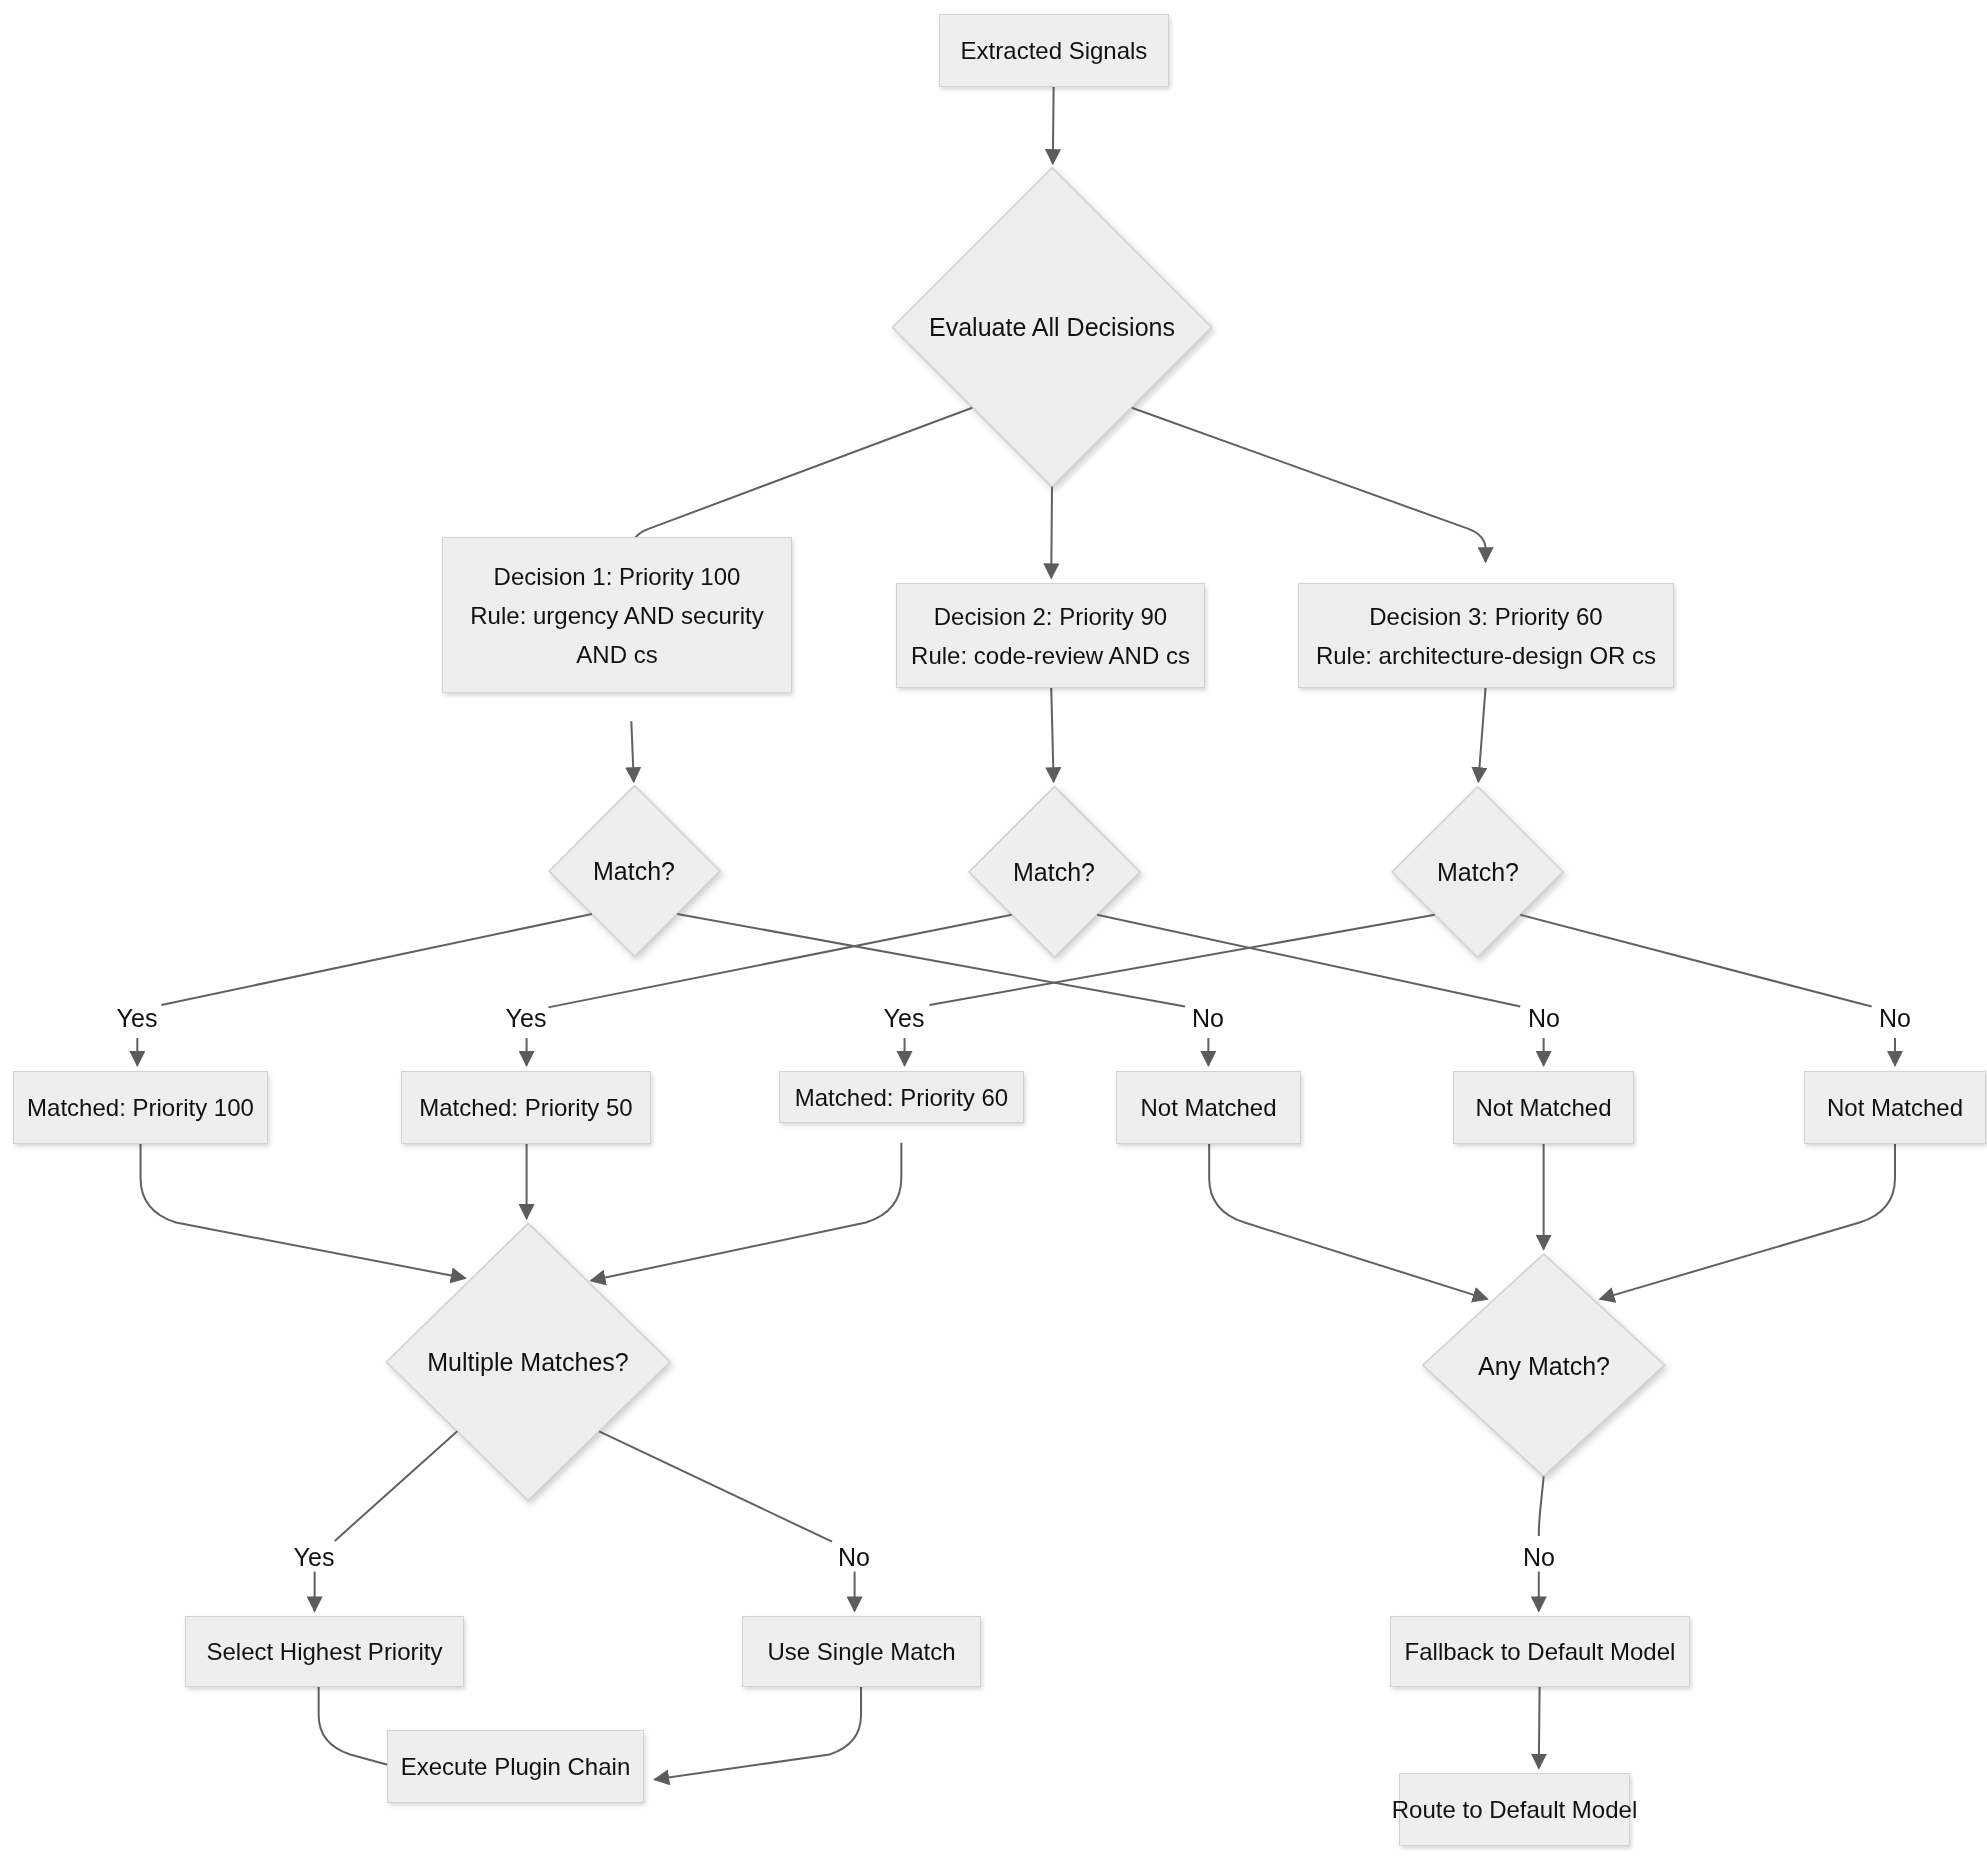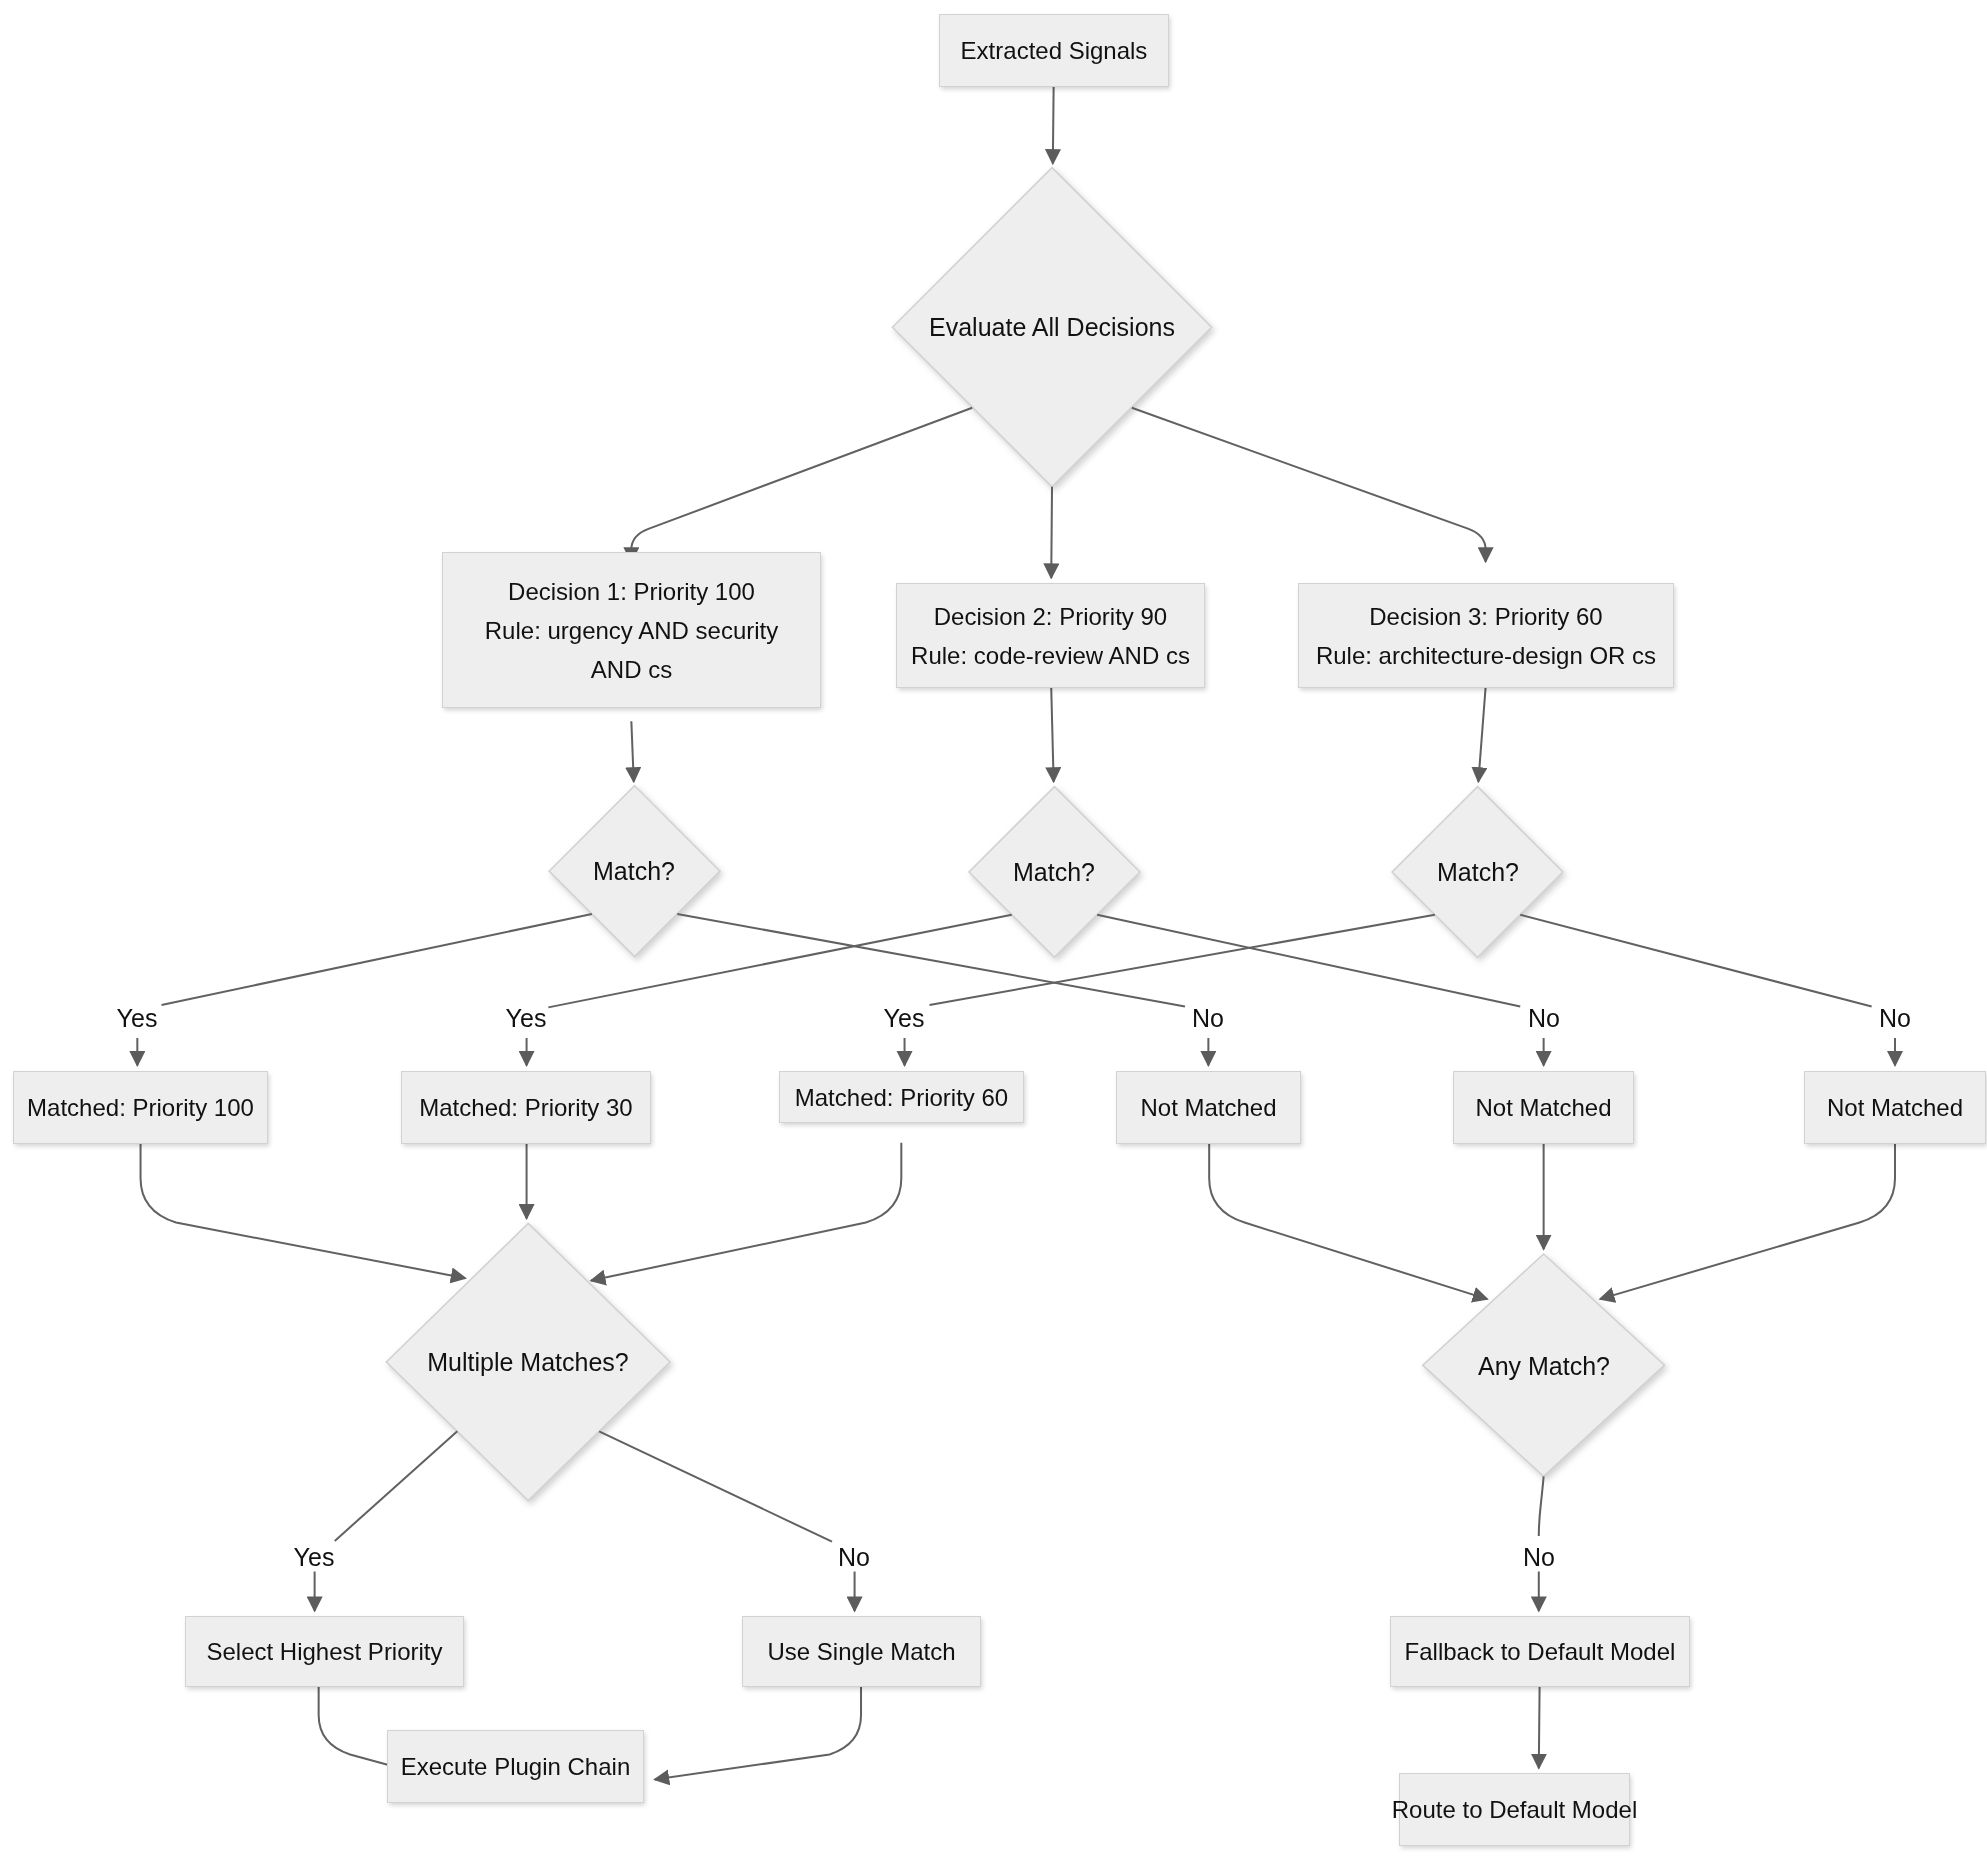--- a/index.html
+++ b/index.html
@@ -85,39 +85,39 @@
 
     <path class="edge" d="M 395 2093 L 395 2128 Q 395 2164 434 2177 L 518 2200" marker-end="url(#ah)"></path>
     <path class="edge" d="M 1068 2093 L 1068 2128 Q 1068 2164 1029 2177 L 812 2208" marker-end="url(#ah)"></path>
     <path class="edge" d="M 1910 2093 L 1909 2194" marker-end="url(#ah)"></path>
   </svg>
 
   <div class="rnode" style="left:939px;top:13.7px;width:230px;height:73px">
     <span>Extracted Signals</span>
   </div>
 
-  <div class="rnode" style="left:442px;top:552px;width:379px;height:156px">
+  <div class="rnode" style="left:442px;top:537px;width:350px;height:156px">
     <span>Decision 1: Priority 100</span>
     <span>Rule: urgency AND security</span>
     <span>AND cs</span>
   </div>
   <div class="rnode" style="left:896px;top:583px;width:309px;height:105px">
     <span>Decision 2: Priority 90</span>
     <span>Rule: code-review AND cs</span>
   </div>
   <div class="rnode" style="left:1298px;top:583px;width:376px;height:105px">
     <span>Decision 3: Priority 60</span>
     <span>Rule: architecture-design OR cs</span>
   </div>
 
   <div class="rnode" style="left:13px;top:1071px;width:255px;height:73px">
     <span>Matched: Priority 100</span>
   </div>
   <div class="rnode" style="left:401px;top:1071px;width:250px;height:73px">
-    <span>Matched: Priority 30</span>
+    <span>Matched: Priority 50</span>
   </div>
   <div class="rnode" style="left:779px;top:1071px;width:245px;height:52px">
     <span>Matched: Priority 60</span>
   </div>
   <div class="rnode" style="left:1116px;top:1071px;width:185px;height:73px">
     <span>Not Matched</span>
   </div>
   <div class="rnode" style="left:1453px;top:1071px;width:181px;height:73px">
     <span>Not Matched</span>
   </div>

